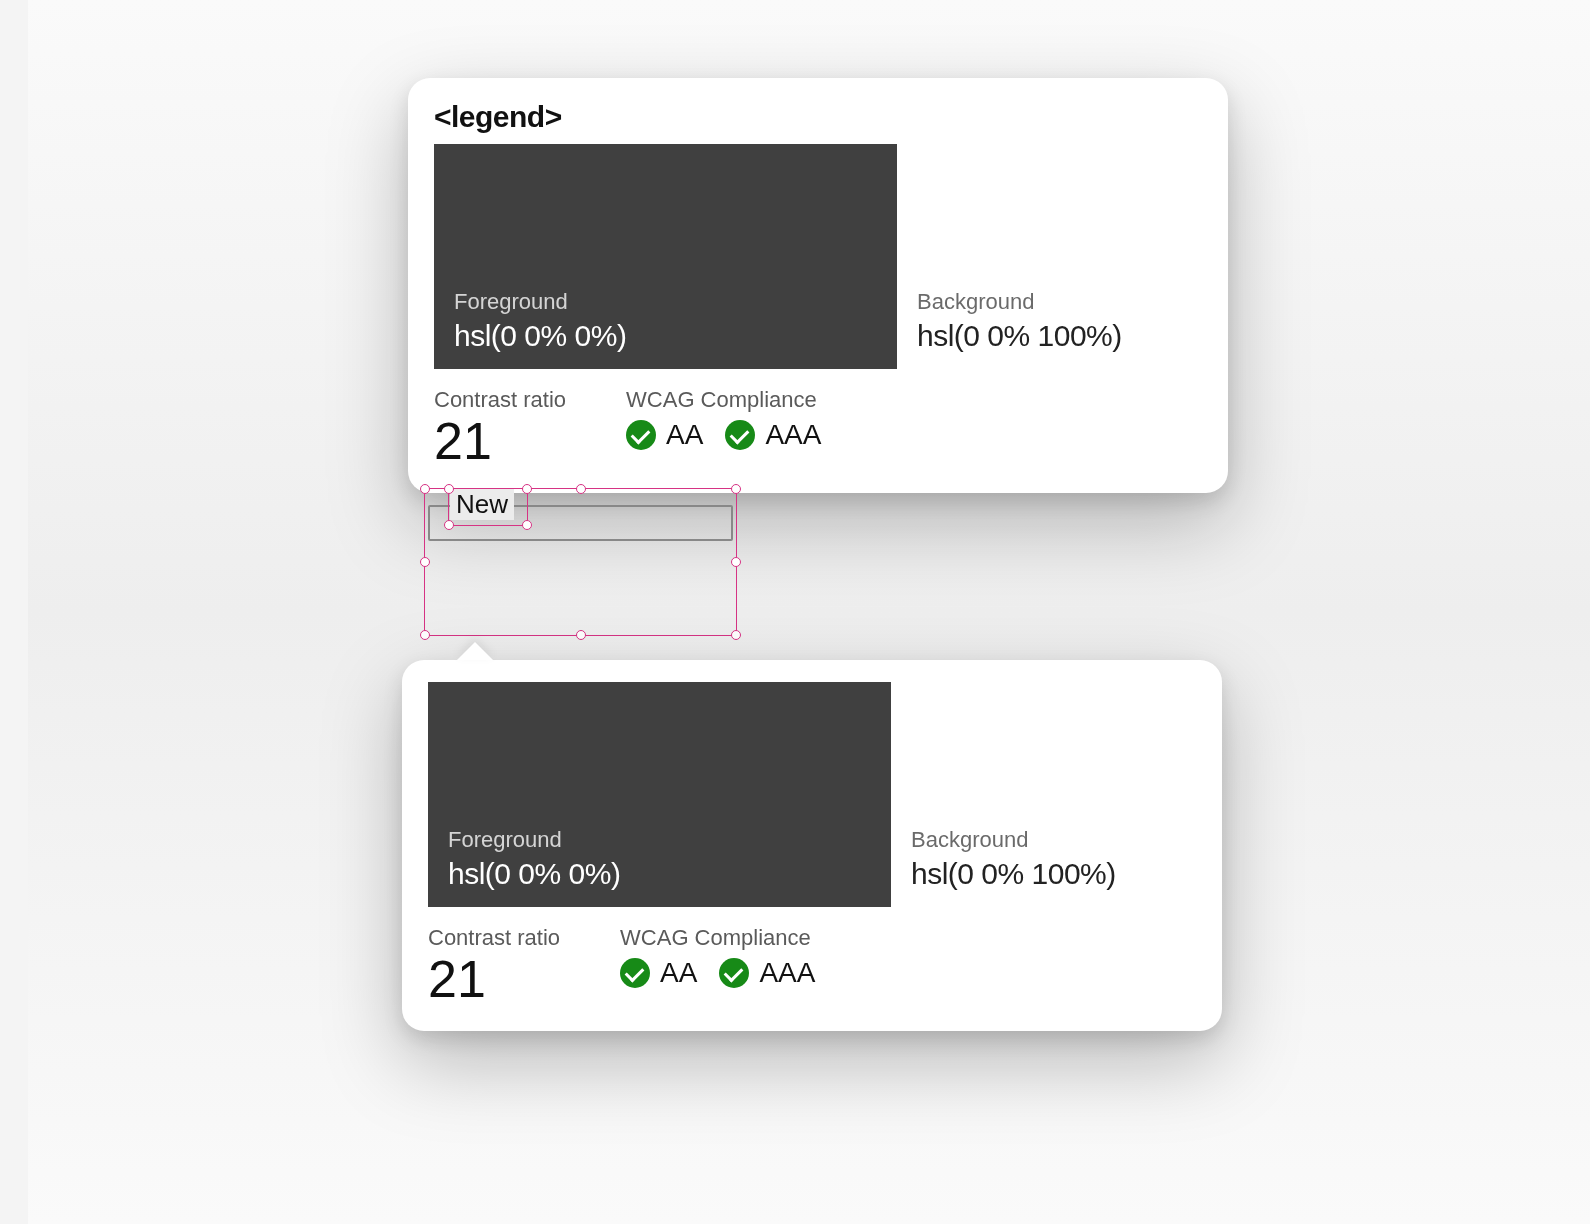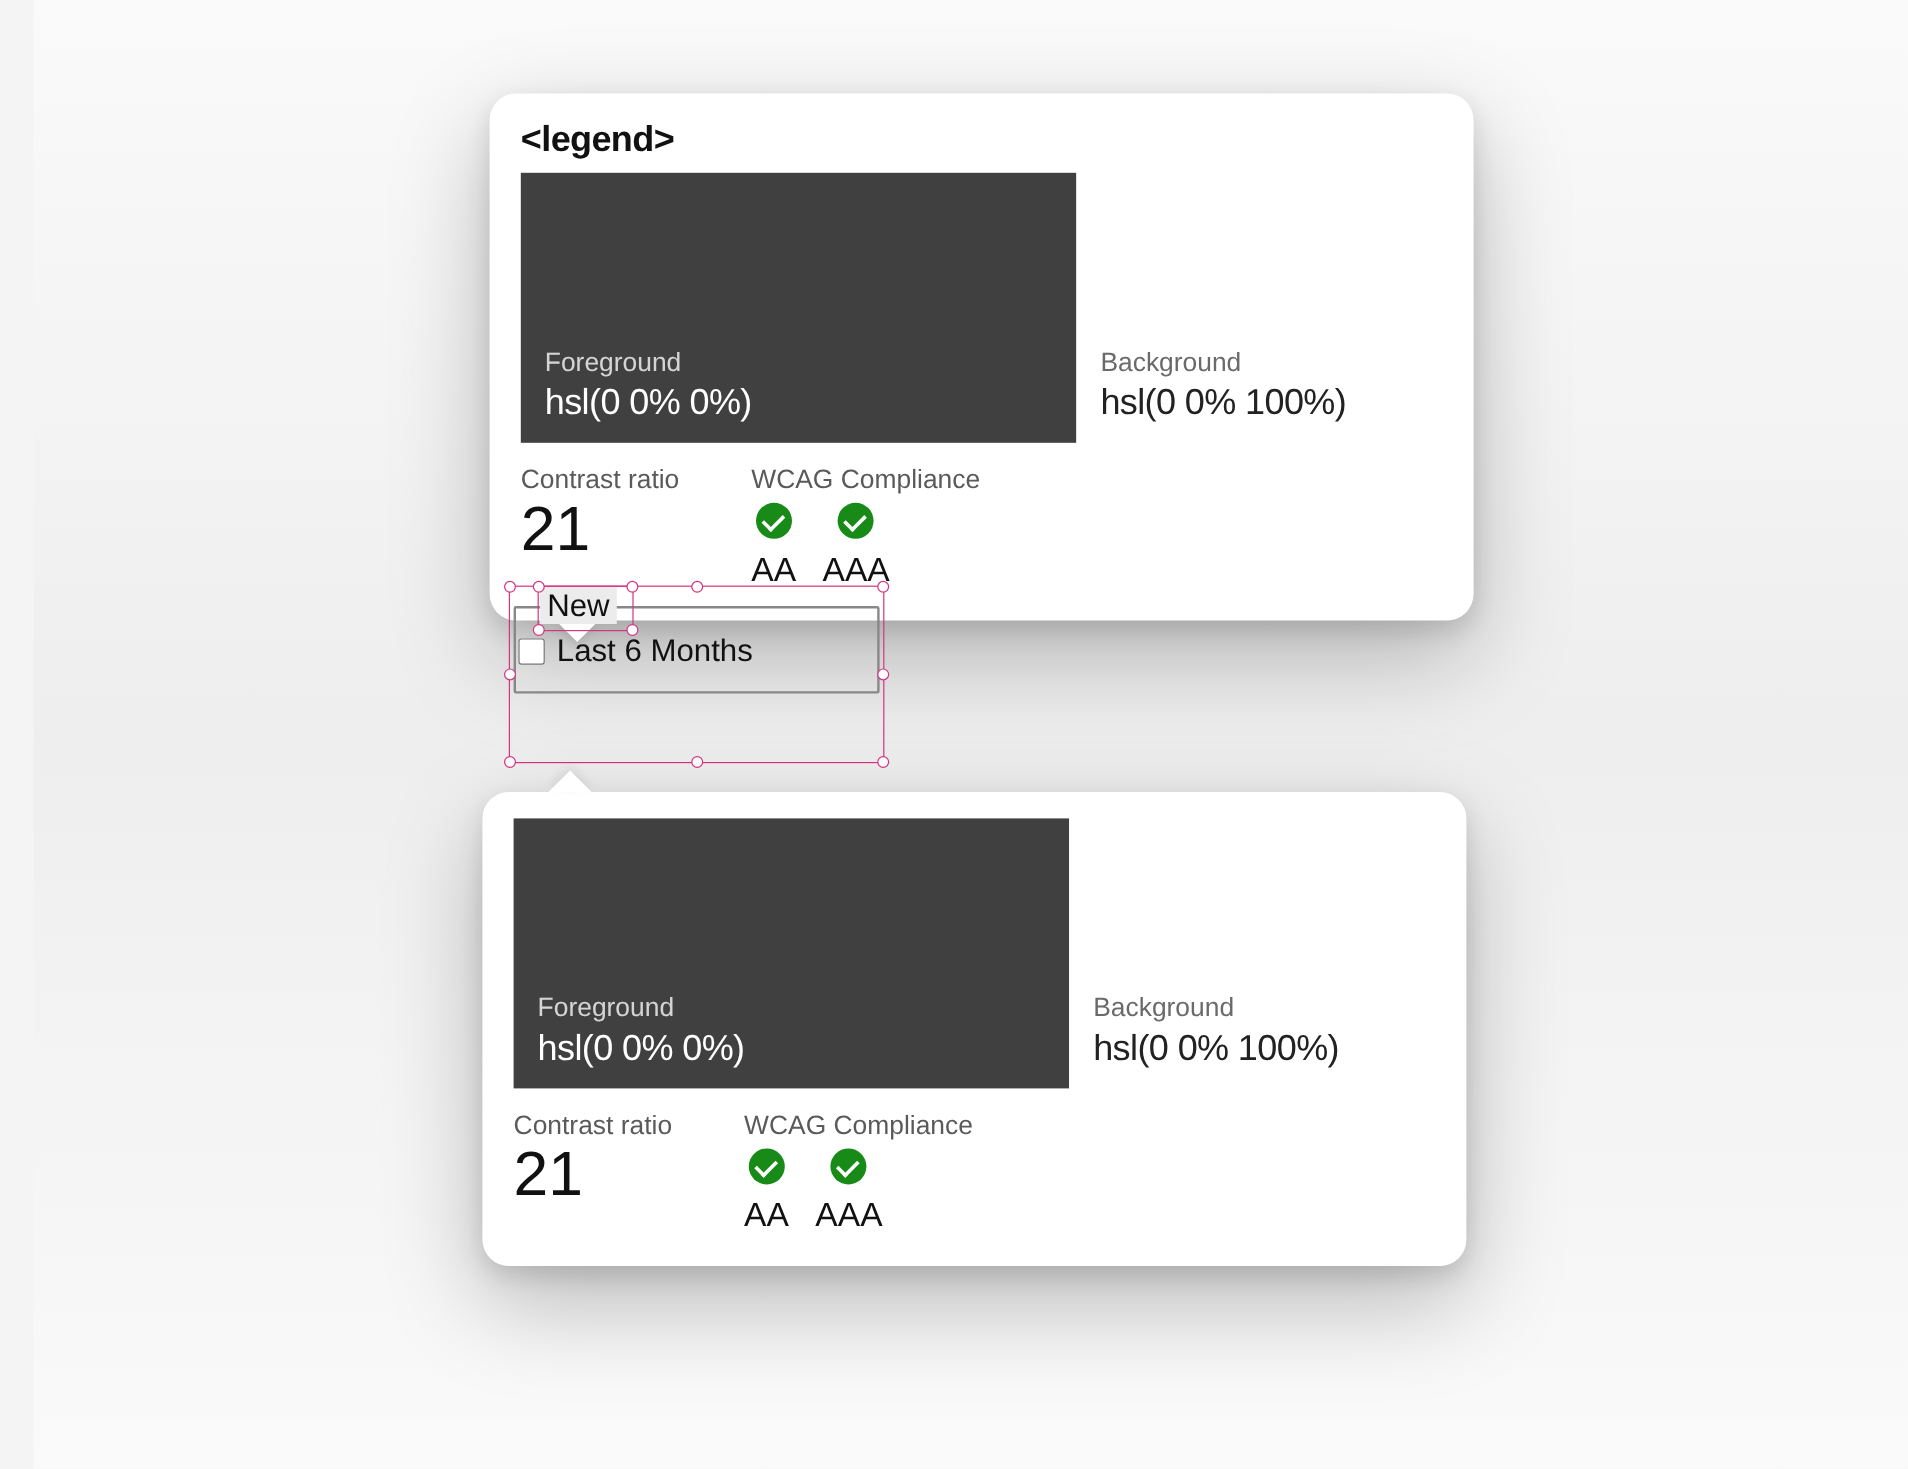--- a/index.html
+++ b/index.html
@@ -90,21 +90,20 @@
     align-items: center;
     gap: 22px;
     margin-top: 6px;
   }
   .badge {
     display: flex;
     align-items: center;
     gap: 10px;
     font-size: 28px;
     color: #111;
-    flex-direction: column;
   }
   .check-icon {
     width: 30px;
     height: 30px;
     border-radius: 50%;
     background: #178a17;
     position: relative;
     flex-shrink: 0;
   }
   .check-icon::after {
@@ -138,21 +137,21 @@
     filter: drop-shadow(0 -4px 4px rgba(0,0,0,0.08));
   }
 
   
   .fieldset-box {
     position: absolute;
     width: 305px;
     border: 2px solid #888;
     border-radius: 2px;
     background: rgba(0,0,0,0);
-    padding: 14px 18px 18px 2px;
+    padding: 14px 18px 18px 18px;
   }
   .fieldset-box .legend {
     position: absolute;
     top: -18px;
     left: 20px;
     padding: 0 6px;
     font-size: 26px;
     color: #111;
     background: linear-gradient(180deg, #ececec, #ececec);
   }
@@ -223,24 +222,20 @@
             <span>AAA</span>
           </div>
         </div>
       </div>
     </div>
     <div class="pointer"></div>
   </div>
 
   <div class="fieldset-box" style="left:400px; top:505px;">
     <span class="legend">New</span>
-    <label class="opt">
-      <input type="checkbox" style="">
-      <span>Last 6 Months</span>
-    </label>
   </div>
 
   <div class="selection" style="left:396px; top:488px; width:313px; height:148px;">
     <div class="h tl"></div>
     <div class="h tm"></div>
     <div class="h tr"></div>
     <div class="h ml"></div>
     <div class="h mr"></div>
     <div class="h bl"></div>
     <div class="h bm"></div>

